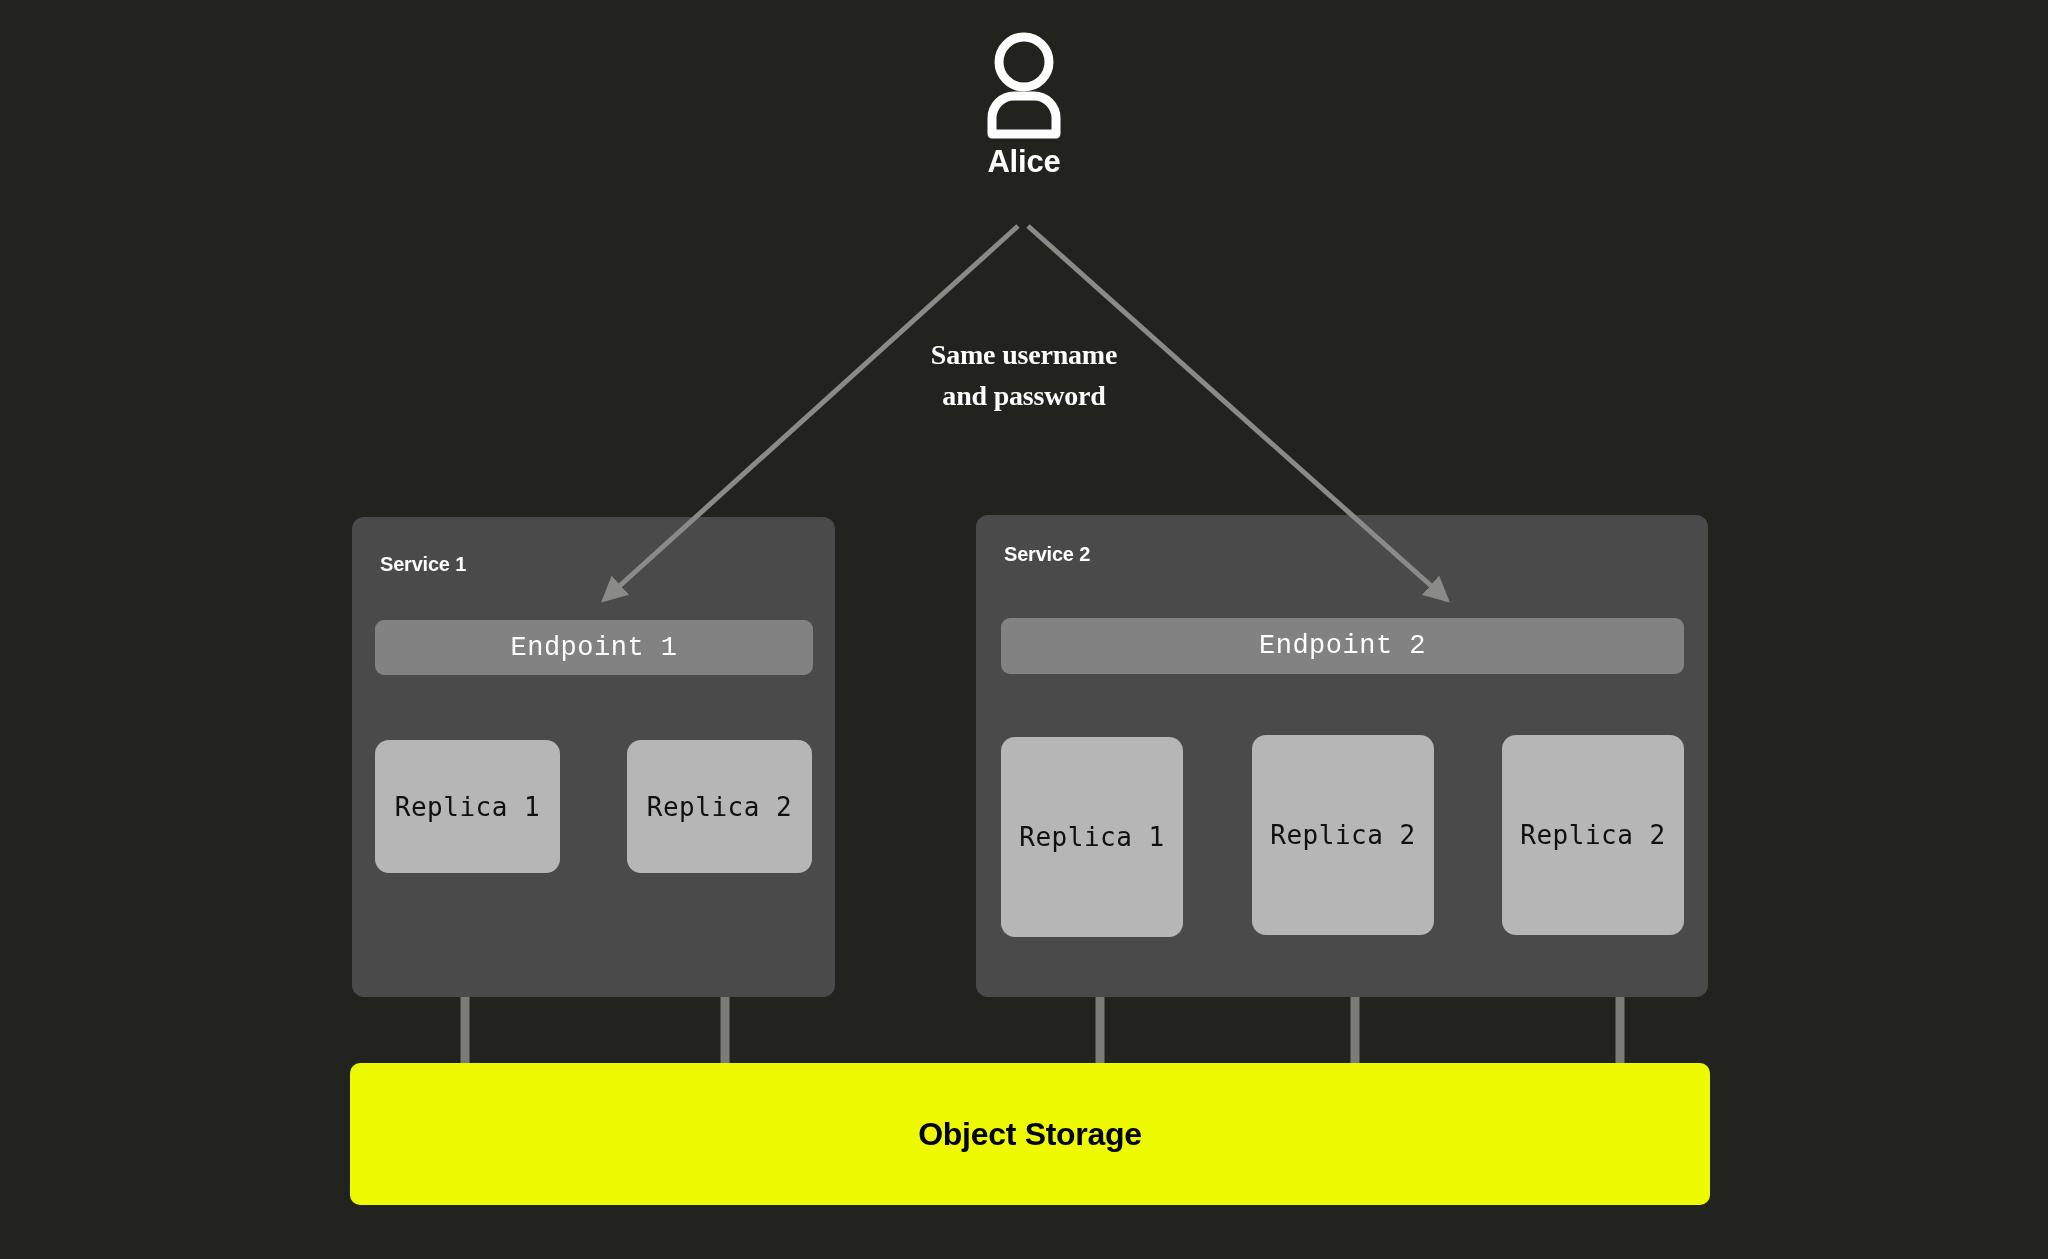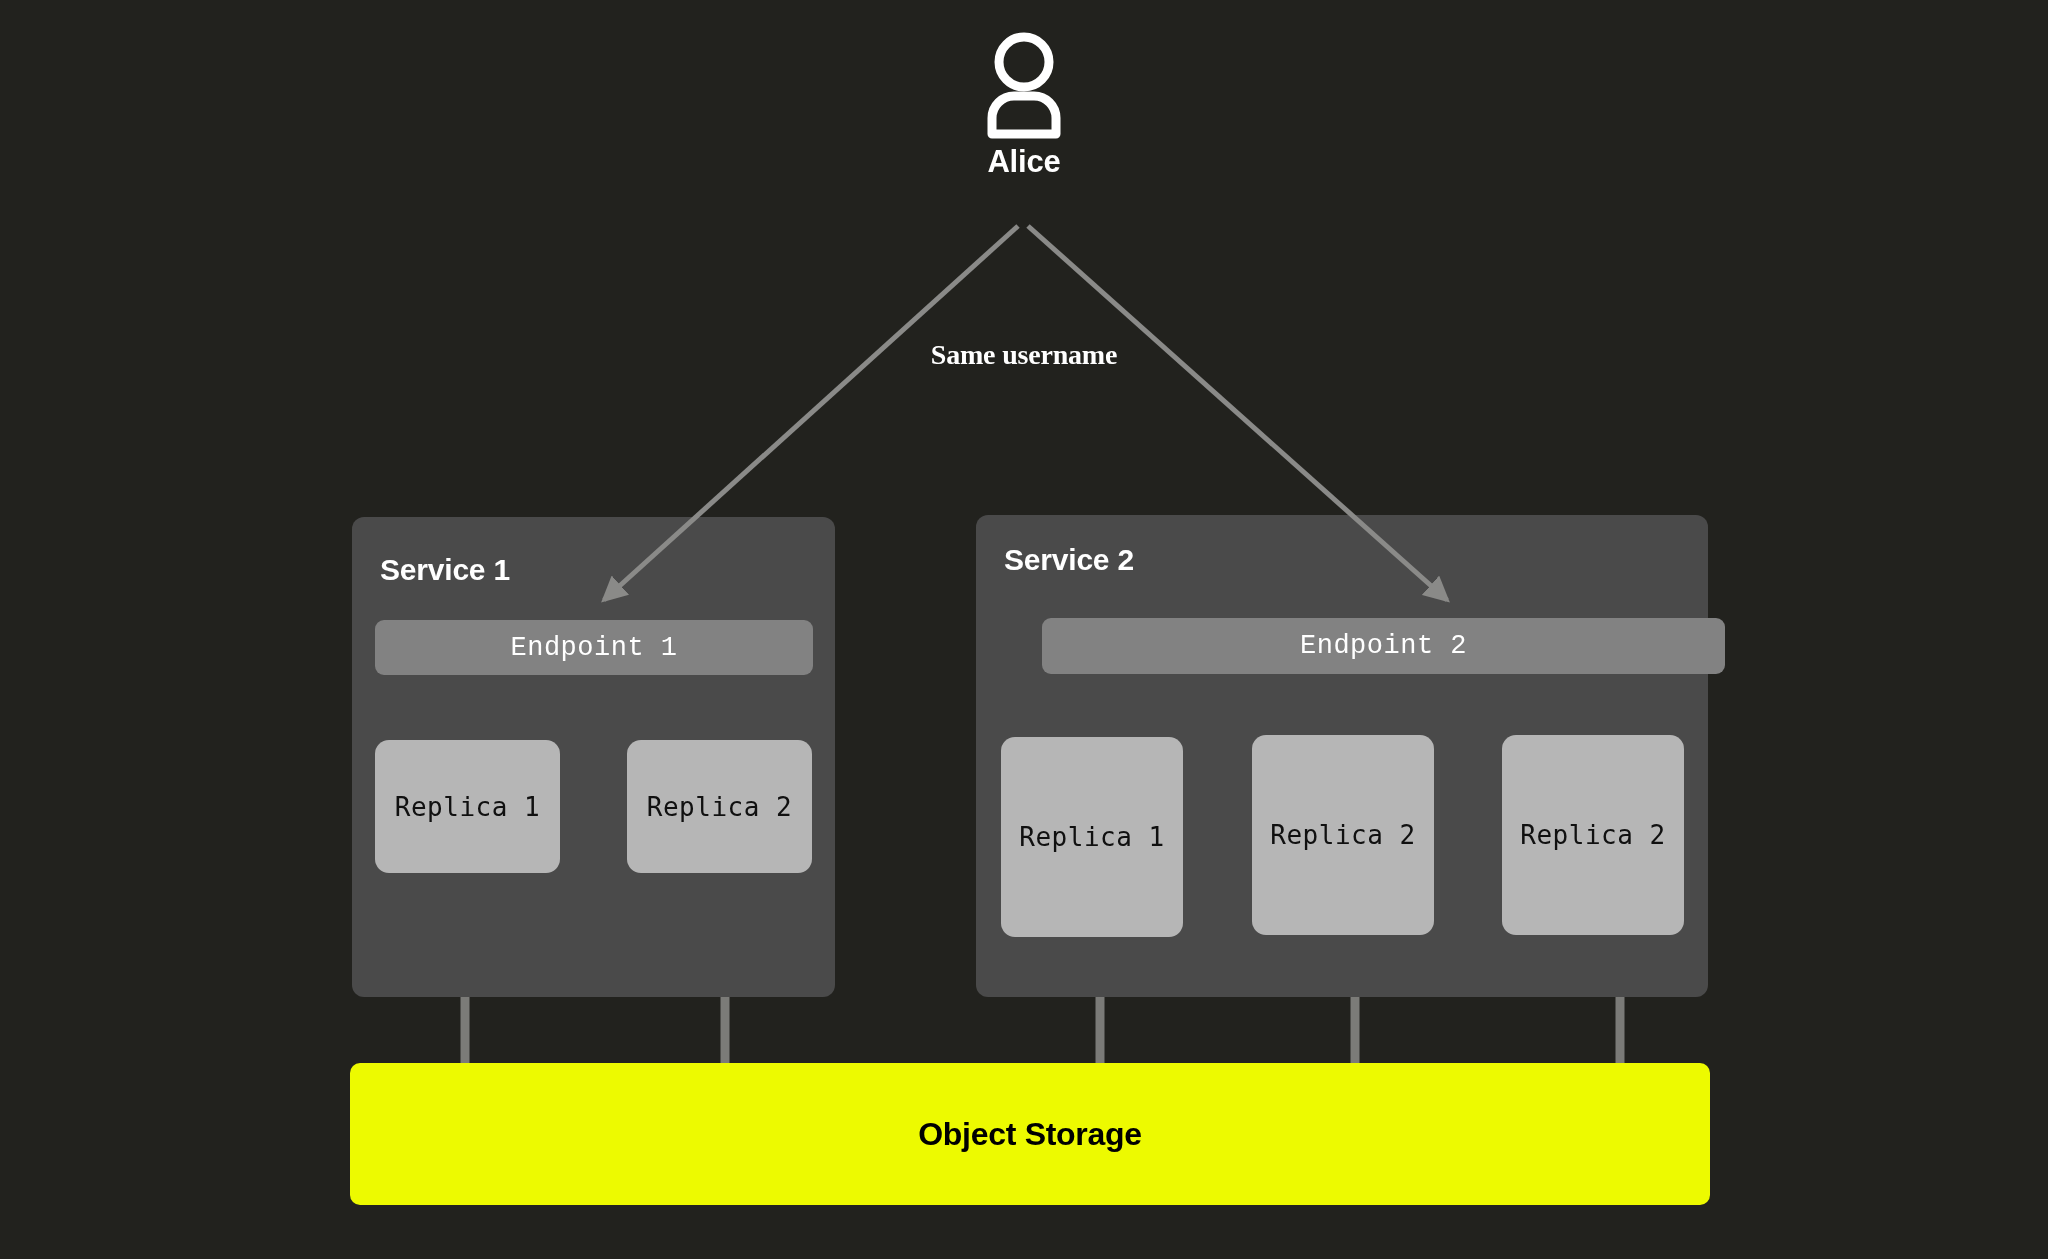--- a/index.html
+++ b/index.html
@@ -67,21 +67,21 @@
   
   .service {
     position: absolute;
     background: #4a4a4a;
     border-radius: 12px;
     z-index: 2;
   }
   .service-title {
     position: absolute;
     color: #ffffff;
-    font-size: 30px;
+    font-size: 20px;
     font-weight: bold;
     letter-spacing: -0.2px;
   }
   .endpoint {
     position: absolute;
     background: #828282;
     border-radius: 9px;
     color: #ffffff;
     font-family: Liberation Mono, monospace;
     font-size: 27px;
@@ -144,33 +144,34 @@
   <div class="actor">
     <svg class="actor-icon" viewBox="0 0 88 110">
       <circle cx="44" cy="32" r="25" fill="none" stroke="#ffffff" stroke-width="9"></circle>
       <path d="M 12 104 L 12 88 A 22 22 0 0 1 34 66 L 54 66 A 22 22 0 0 1 76 88 L 76 104 Z" fill="none" stroke="#ffffff" stroke-width="9" stroke-linejoin="round"></path>
     </svg>
     <div class="actor-name">Alice</div>
   </div>
 
   <div class="caption">
     <div>Same username</div>
+    <div>and password</div>
   </div>
 
   <div class="service" style="left:352px; top:517px; width:483px; height:480px;">
     <div class="service-title" style="left:28px; top:36px;">Service 1</div>
   </div>
   <div class="endpoint" style="left:375px; top:620px; width:438px; height:55px;">Endpoint 1</div>
   <div class="replica" style="left:375px; top:740px; width:185px; height:133px;">Replica 1</div>
   <div class="replica" style="left:627px; top:740px; width:185px; height:133px;">Replica 2</div>
 
   <div class="service" style="left:976px; top:515px; width:732px; height:482px;">
     <div class="service-title" style="left:28px; top:28px;">Service 2</div>
   </div>
-  <div class="endpoint" style="left:1001px; top:618px; width:683px; height:56px;margin-left:41px;">Endpoint 2</div>
+  <div class="endpoint" style="left:1001px; top:618px; width:683px; height:56px;">Endpoint 2</div>
   <div class="replica" style="left:1001px; top:737px; width:182px; height:200px;">Replica 1</div>
   <div class="replica" style="left:1252px; top:735px; width:182px; height:200px;">Replica 2</div>
   <div class="replica" style="left:1502px; top:735px; width:182px; height:200px;">Replica 2</div>
 
   <svg id="arrows" class="layer-arrows" style="position:absolute; left:0; top:0; width:2048px; height:1259px; pointer-events:none;" viewBox="0 0 2048 1259" preserveAspectRatio="none">
     <defs>
       <marker id="ah" viewBox="0 0 10 10" refX="8.5" refY="5" markerWidth="5.2" markerHeight="5.2" orient="auto-start-reverse">
         <path d="M 0 0 L 10 5 L 0 10 z" fill="#8a8a88"></path>
       </marker>
     </defs>

